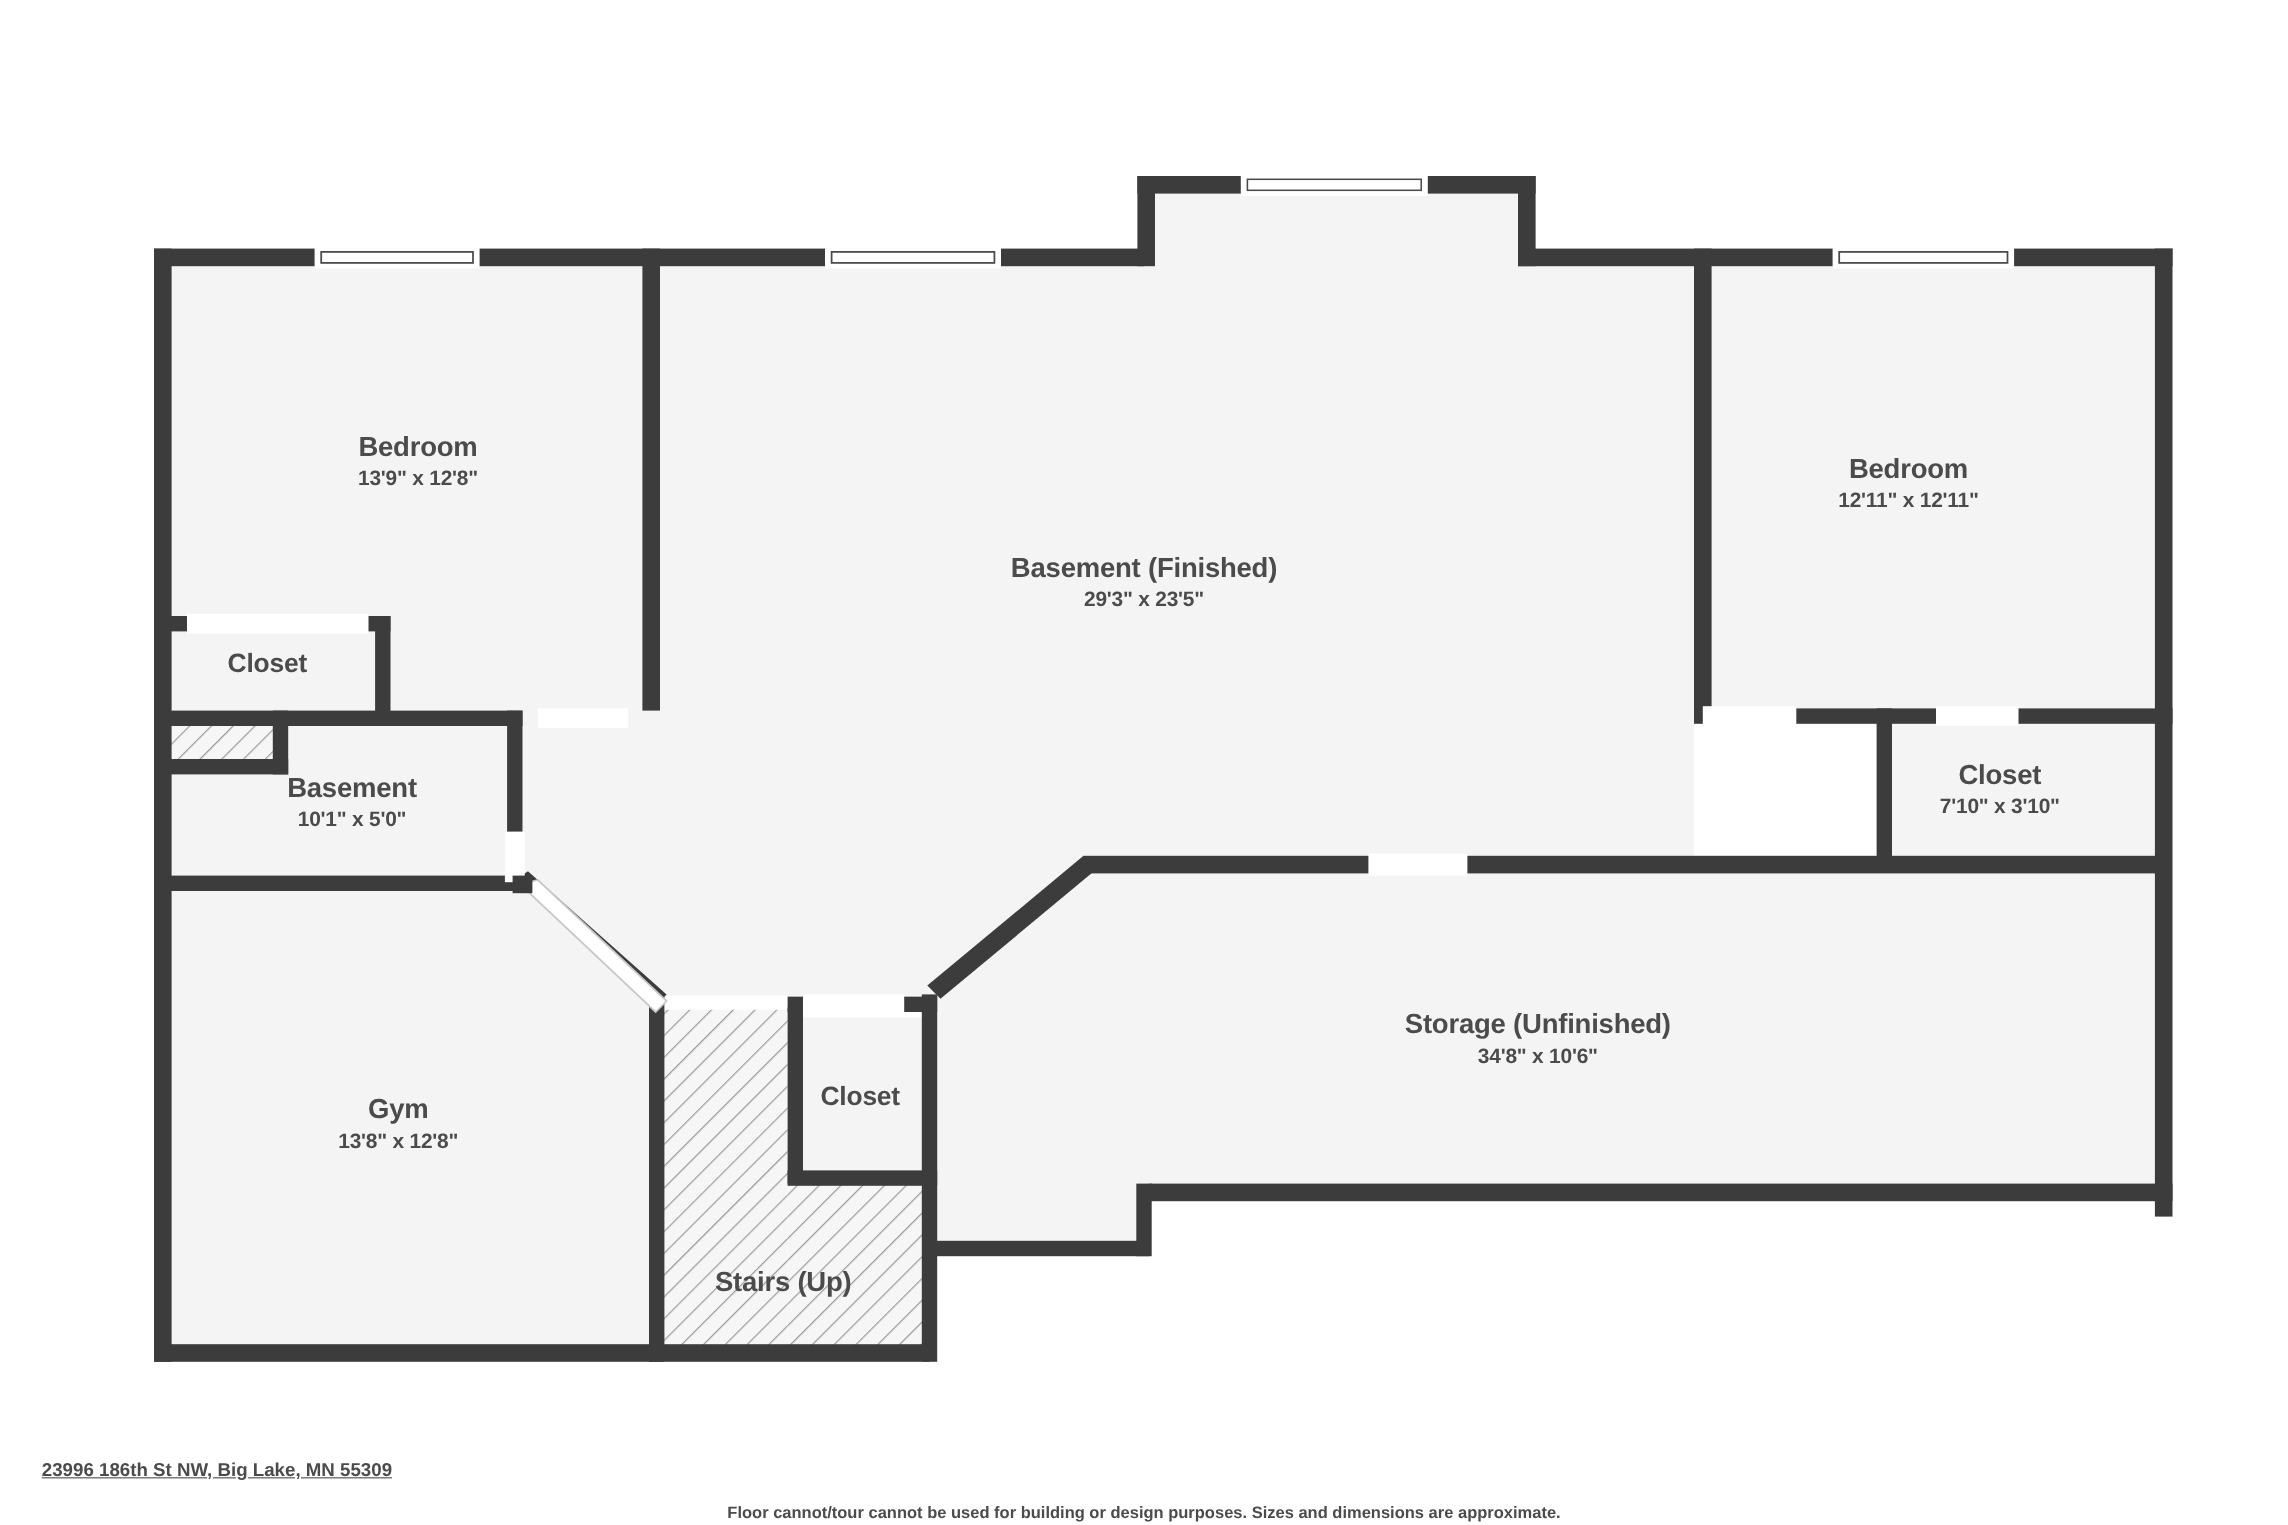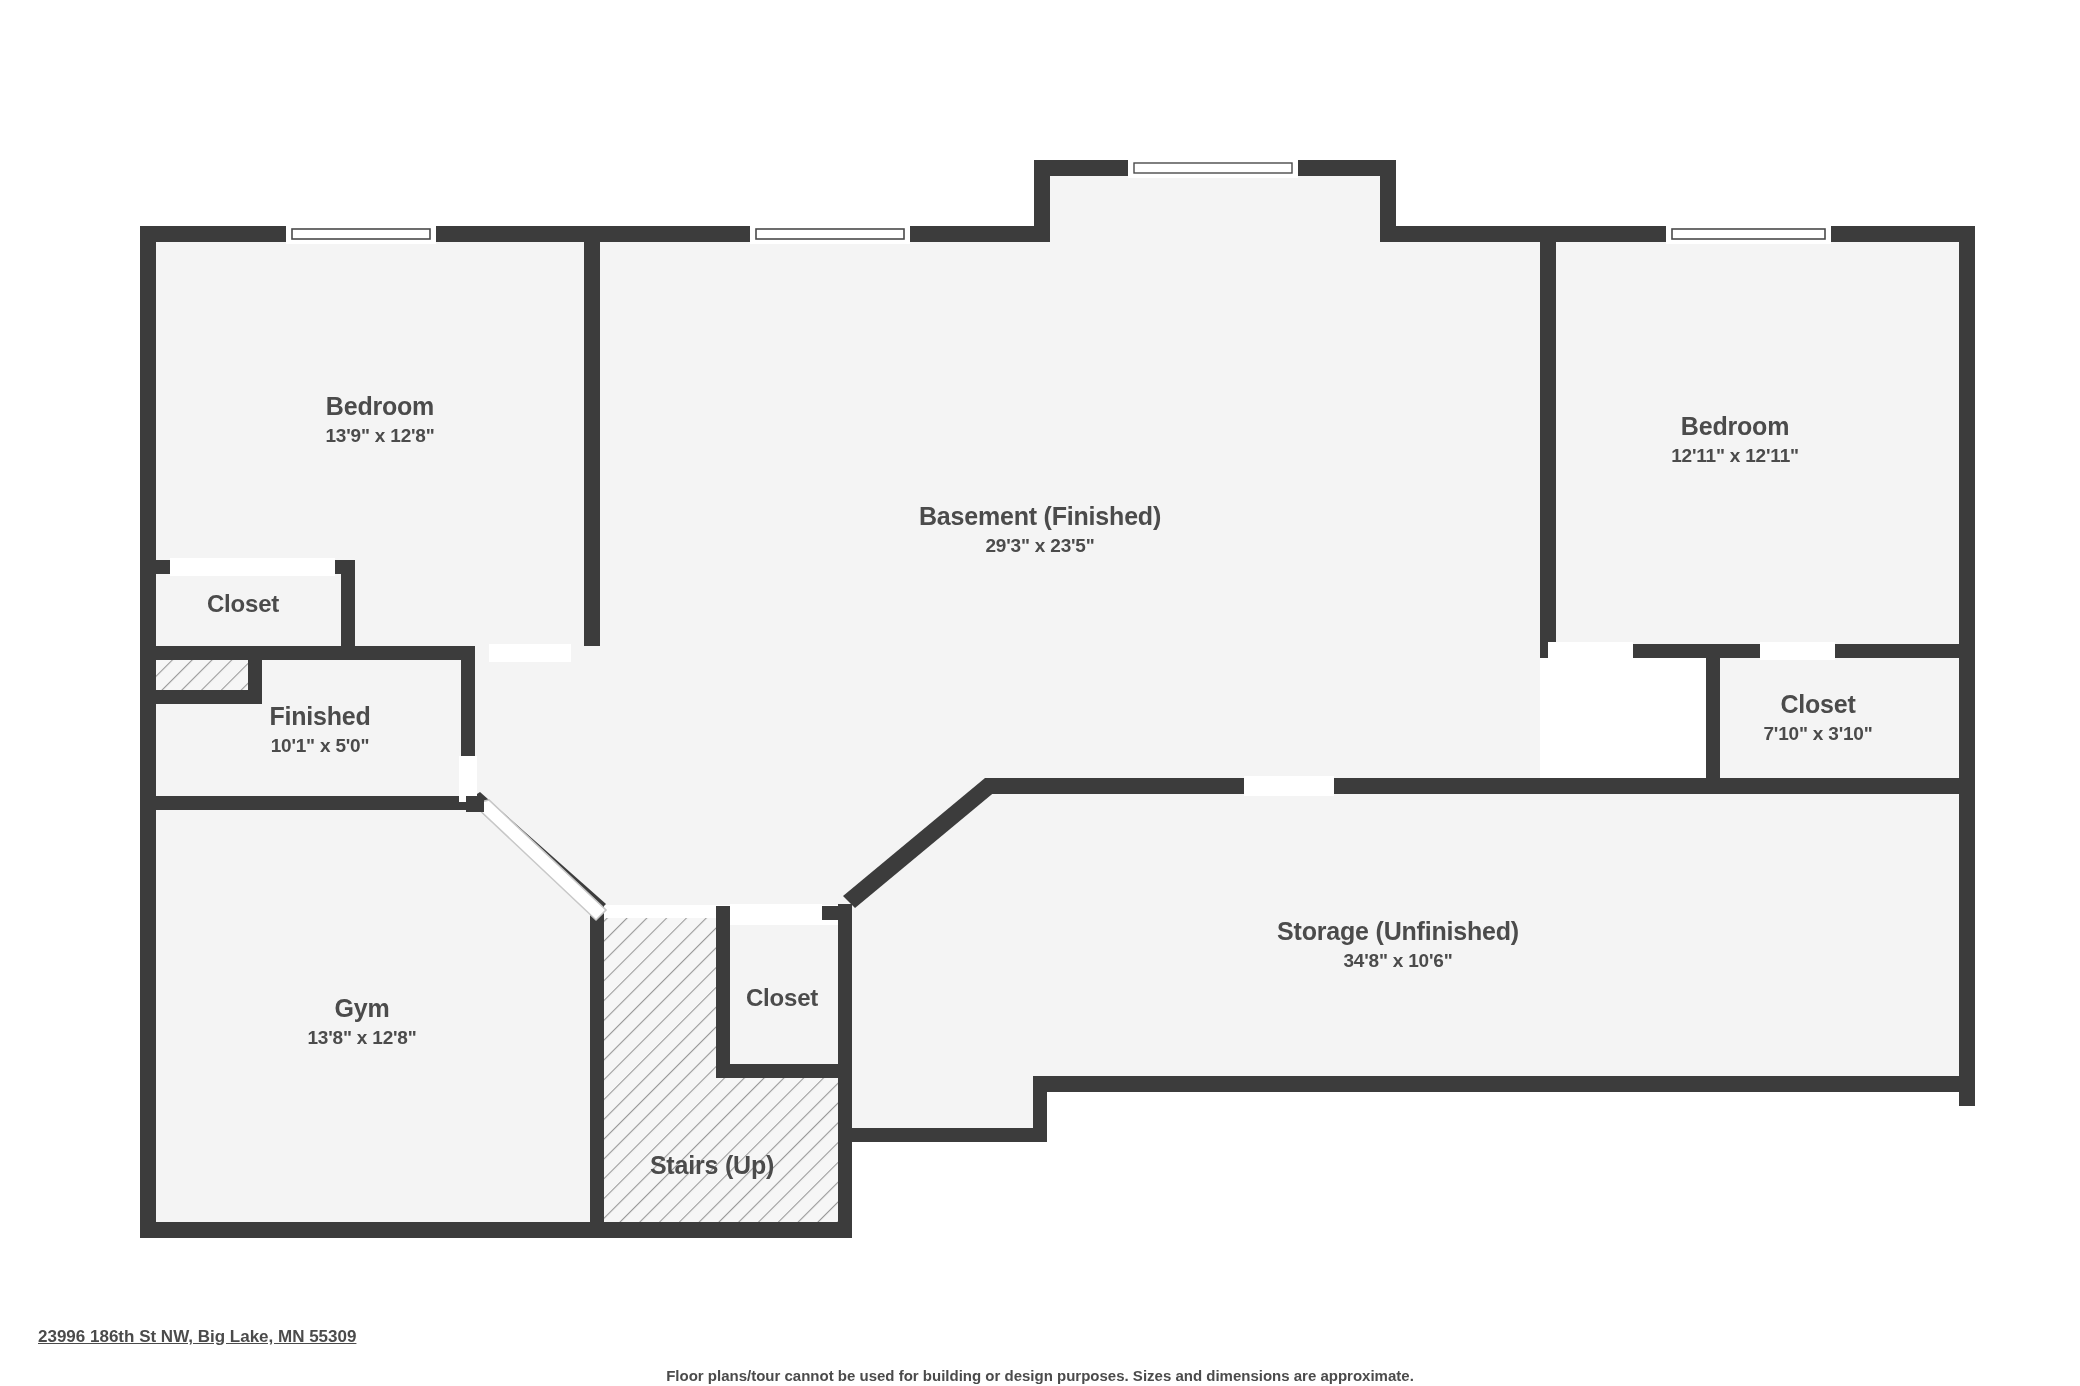--- a/index.html
+++ b/index.html
@@ -228,21 +228,21 @@
   <div class="room-label" style="left:380px; top:420px;">
     <div class="room-name">Bedroom</div>
     <div class="room-dims">13'9" x 12'8"</div>
   </div>
 
   <div class="room-label" style="left:243px; top:604px;">
     <div class="room-name small">Closet</div>
   </div>
 
   <div class="room-label" style="left:320px; top:730px;">
-    <div class="room-name">Finished</div>
+    <div class="room-name">Basement</div>
     <div class="room-dims">10'1" x 5'0"</div>
   </div>
 
   <div class="room-label" style="left:362px; top:1022px;text-align:center;">
     <div class="room-name">Gym</div>
     <div class="room-dims">13'8" x 12'8"</div>
   </div>
 
   <div class="room-label" style="left:1040px; top:530px;">
     <div class="room-name">Basement (Finished)</div>
@@ -267,15 +267,15 @@
   <div class="room-label" style="left:782px; top:998px;">
     <div class="room-name small">Closet</div>
   </div>
 
   <div class="room-label" style="left:712px; top:1166px;">
     <div class="room-name">Stairs (Up)</div>
   </div>
 
   <div class="footer-block" id="footer-address">23996 186th St NW, Big Lake, MN 55309</div>
   <div class="footer-block" id="footer-floor">Basement</div>
-  <div id="footer-disclaimer">Floor plans/tour cannot be used for building or design purposes. Sizes and dimensions are approximate.</div>
+  <div id="footer-disclaimer">Floor cannot/tour cannot be used for building or design purposes. Sizes and dimensions are approximate.</div>
 
 </div>
 
 </body></html>

